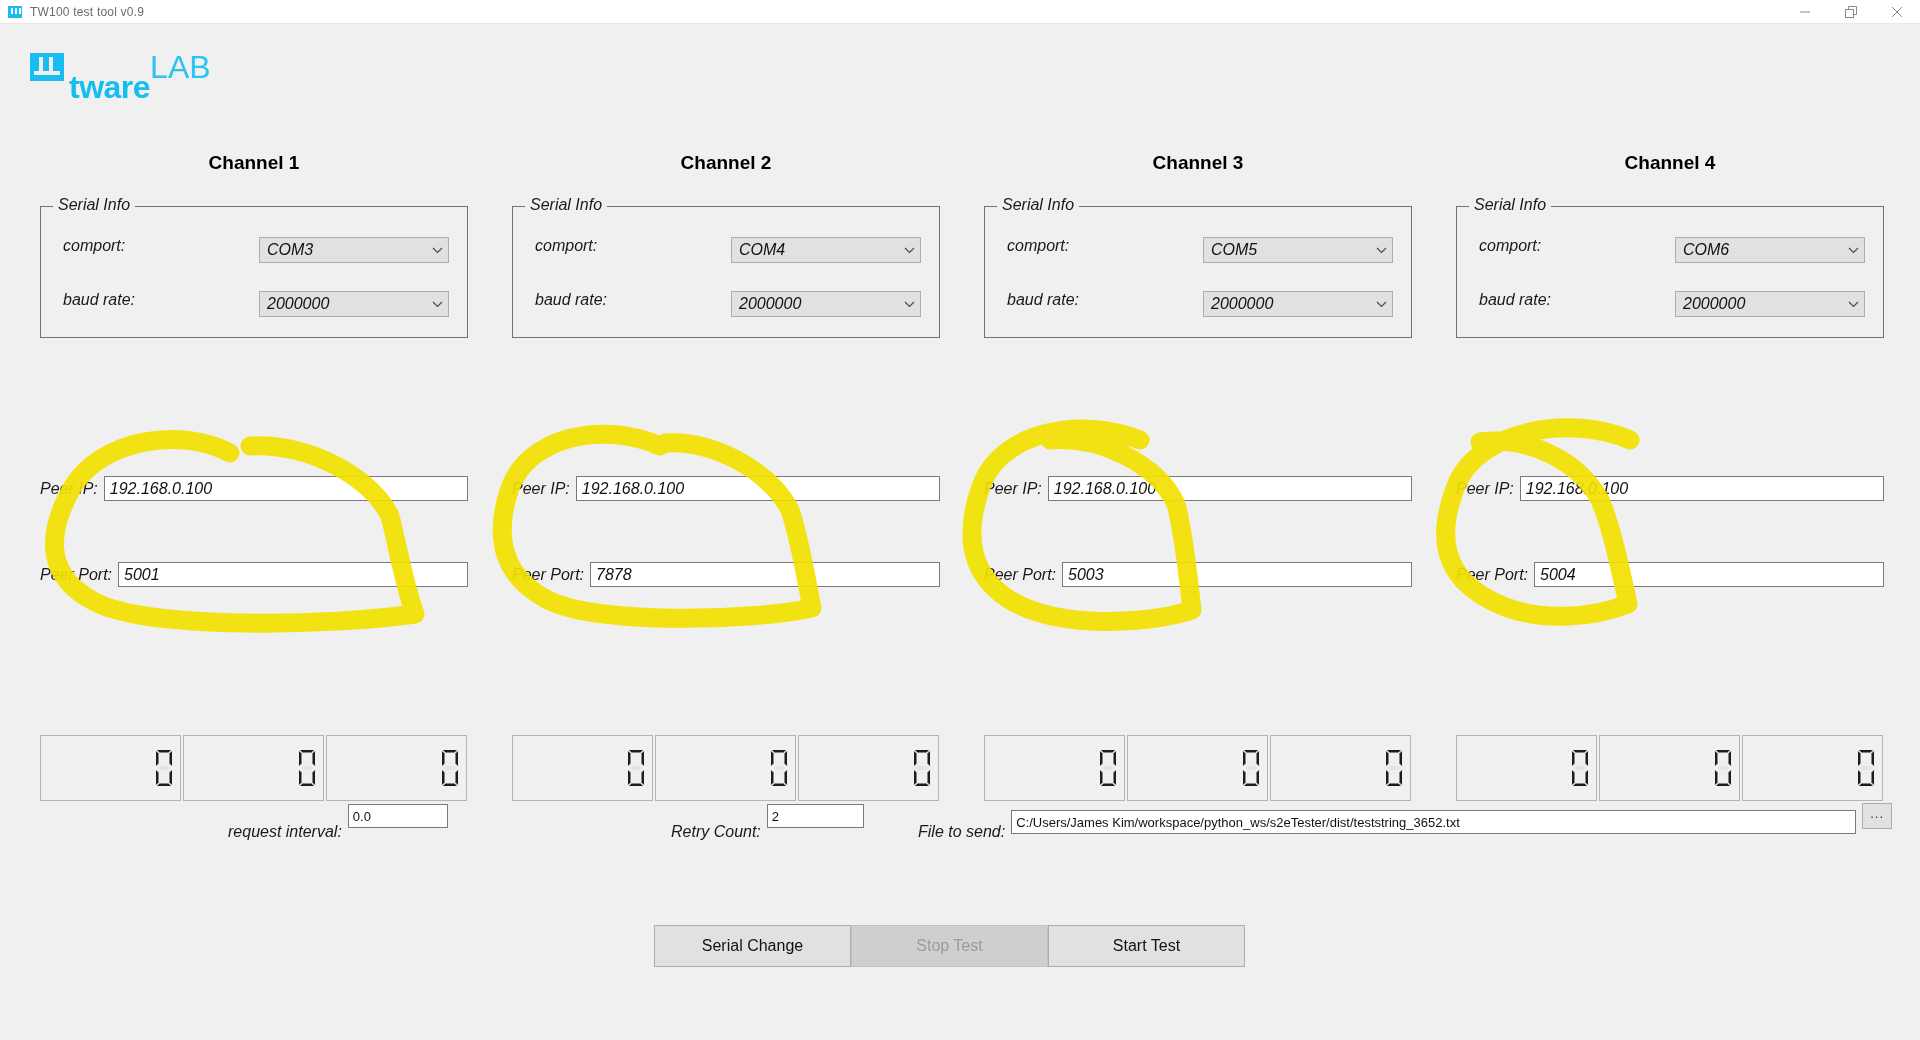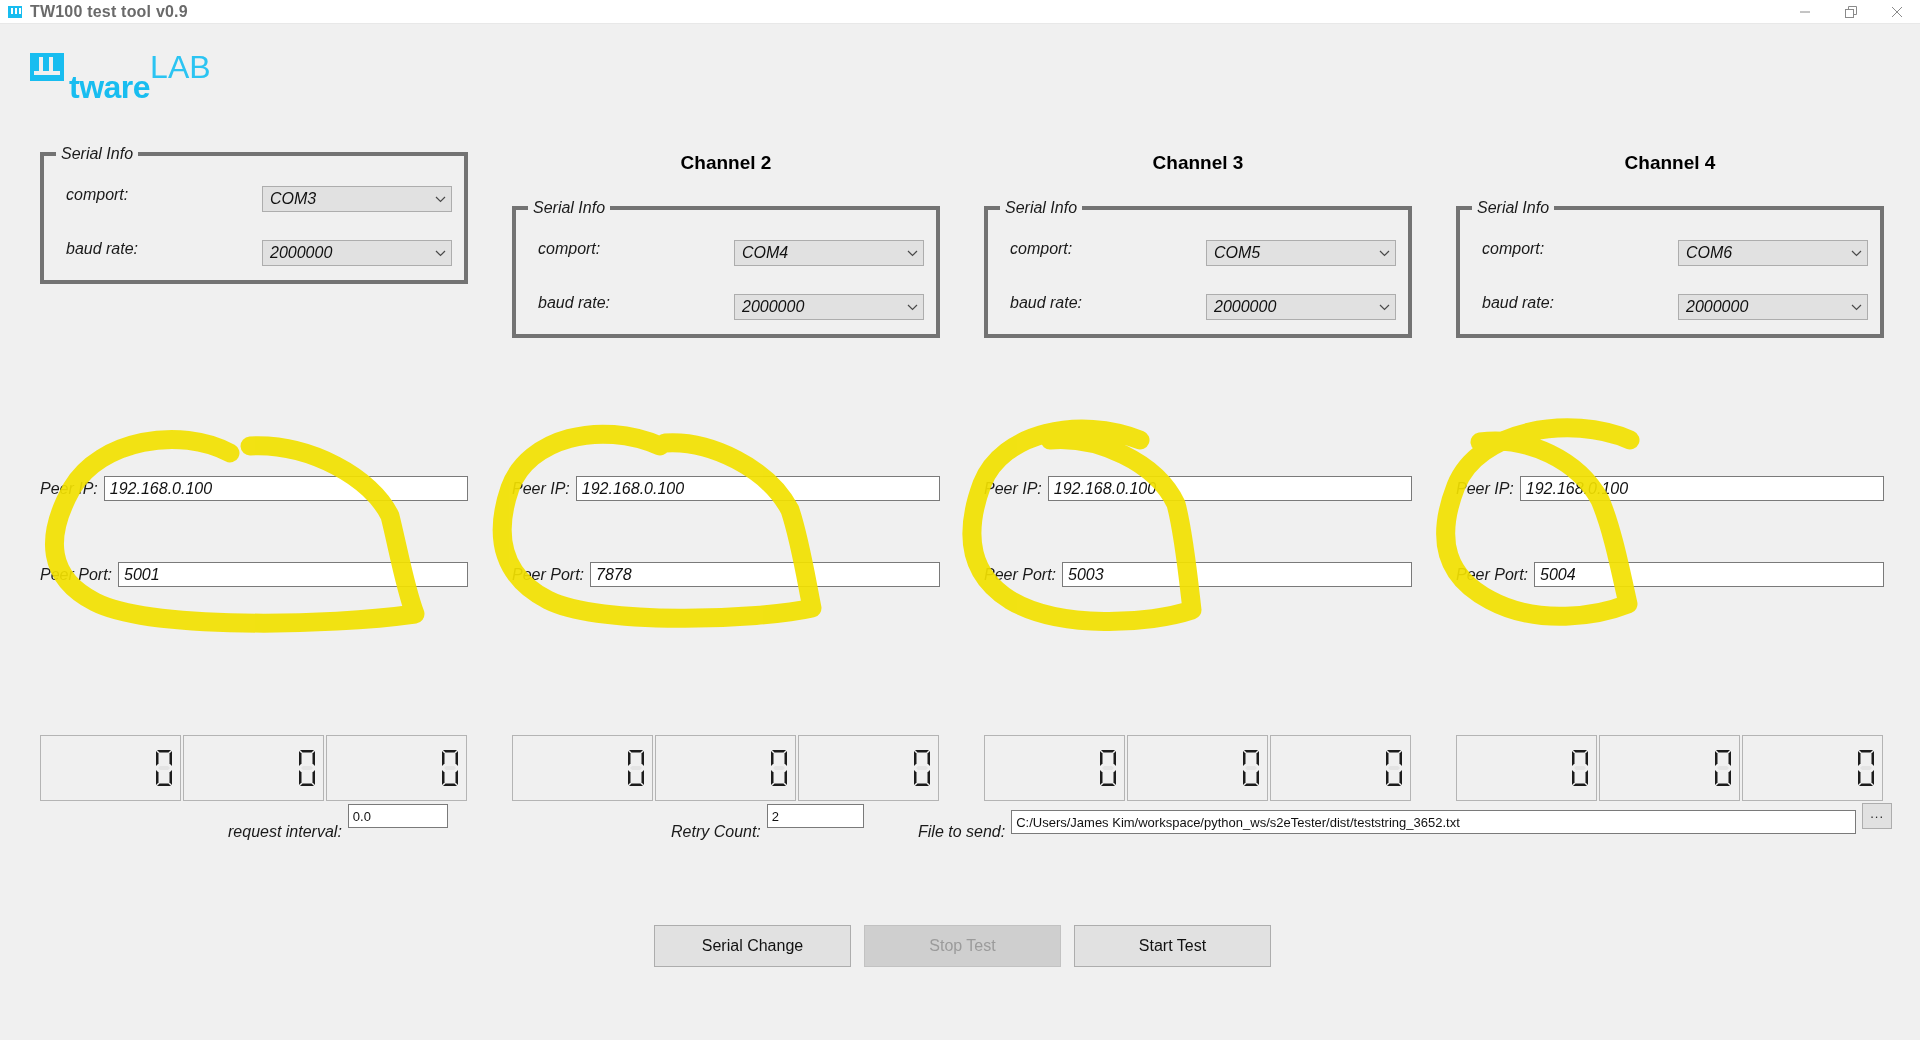--- a/index.html
+++ b/index.html
@@ -25,23 +25,22 @@
     position: relative; flex: none;
   }
   .titlebar-icon .tb-mark {
     position: absolute; left: 1px; top: 2px; width: 14px; height: 12px;
     background: #18bdf0;
   }
   .titlebar-icon .tb-slot {
     position: absolute; background: #ffffff; width: 2px; height: 6px; top: 4px;
   }
   .titlebar-title {
-    font-size: 16px; color: #6a6a6a; letter-spacing: .2px;
+    font-size: 12px; color: #6a6a6a; letter-spacing: .2px;
     white-space: nowrap;
-    font-weight: bold;
   }
   .win-controls {
     position: absolute; right: 0; top: 0; height: 24px;
     display: flex; align-items: stretch;
   }
   .win-btn {
     width: 46px; height: 24px;
     display: flex; align-items: center; justify-content: center;
   }
   .win-btn svg { display: block; }
@@ -82,21 +81,21 @@
   
   .channel {
     position: absolute; top: 128px; width: 428px;
   }
   .ch-title {
     text-align: center; font-size: 19px; font-weight: bold;
     color: #000000; margin-bottom: 32px;
   }
   .groupbox {
     position: relative;
-    border: 4px solid #737373;
+    border: 1px solid #737373;
     height: 132px;
     padding: 8px;
   }
   .groupbox-legend {
     position: absolute; left: 12px; top: -11px;
     background: #f0f0f0; padding: 0 5px;
     font-size: 16px; font-style: italic; color: #1a1a1a;
   }
   .row {
     position: absolute; left: 0; width: 100%;
@@ -179,21 +178,21 @@
     width: 30px; height: 26px; margin-left: 6px;
     background: #e1e1e1; border: 1px solid #adadad;
     display: flex; align-items: center; justify-content: center;
     font-size: 13px; color: #2b2b2b; letter-spacing: 1px;
     padding-bottom: 6px;
   }
 
   
   .actions {
     position: absolute; top: 901px; left: 654px;
-    display: flex; gap: 13px;
+    display: flex; 
   }
   .btn {
     width: 197px; height: 42px;
     background: #e1e1e1; border: 1px solid #adadad;
     display: flex; align-items: center; justify-content: center;
     font-size: 16px; color: #111111;
   }
   .btn.disabled {
     background: #cfcfcf; border-color: #c2c2c2; color: #9b9b9b;
   }
@@ -245,20 +244,21 @@
       <div class="lm-body"></div>
       <div class="lm-slot" style="left:9px;"></div>
       <div class="lm-slot" style="left:19px;"></div>
       <div class="lm-notch"></div>
     </div>
     <span class="logo-tware">tware</span>
     <span class="logo-lab">LAB</span>
   </div>
 
   <div class="channel" style="left:40px;">
+    <div class="ch-title">Channel 1</div>
 
     <div class="groupbox">
       <div class="groupbox-legend">Serial Info</div>
 
       <div class="row r1">
         <span class="field-label">comport:</span>
         <div class="combo">
           <span class="combo-value">COM3</span>
           <span class="combo-arrow">
             <svg width="11" height="7" viewBox="0 0 11 7">

